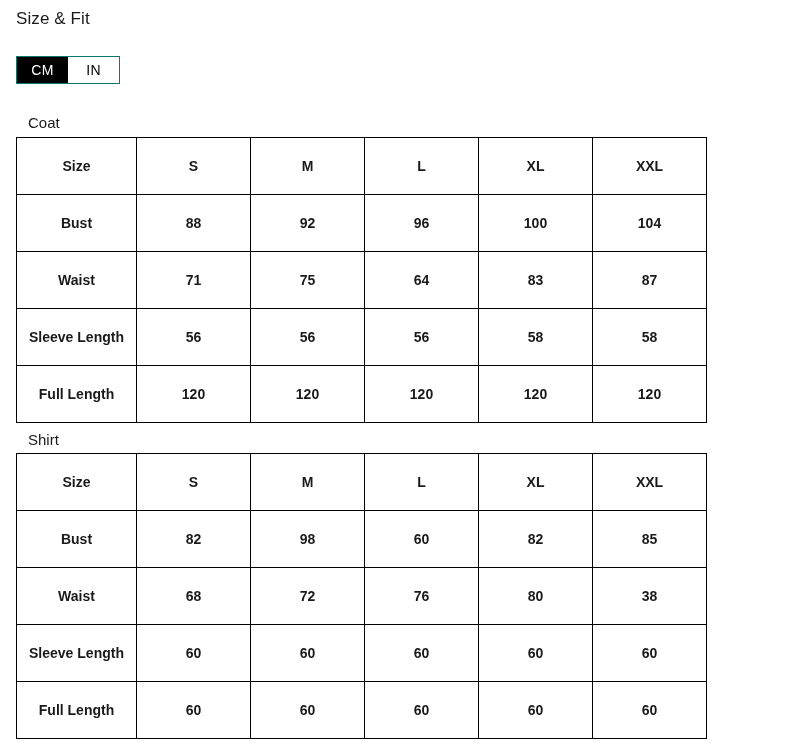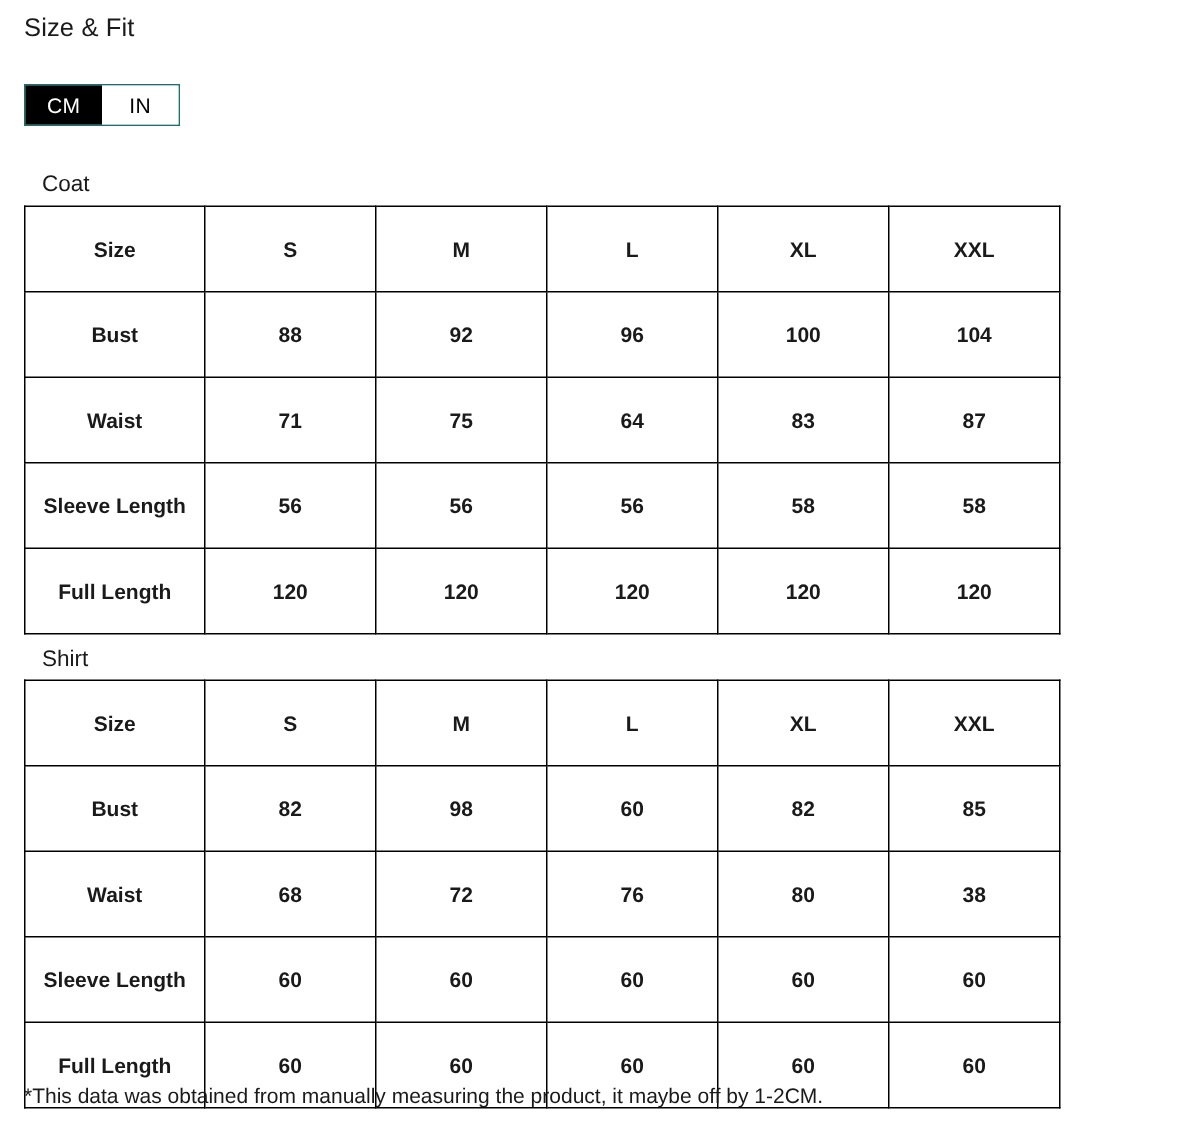--- a/index.html
+++ b/index.html
@@ -216,15 +216,14 @@
         <td class="rowhead">Full Length</td>
         <td class="value">60</td>
         <td class="value">60</td>
         <td class="value">60</td>
         <td class="value">60</td>
         <td class="value">60</td>
       </tr>
     </tbody>
   </table>
 
-  <div class="note">*This data was obtained from manually measuring the product, it maybe off by 1-2CM.</div>
 
 </div>
 
 </body></html>

